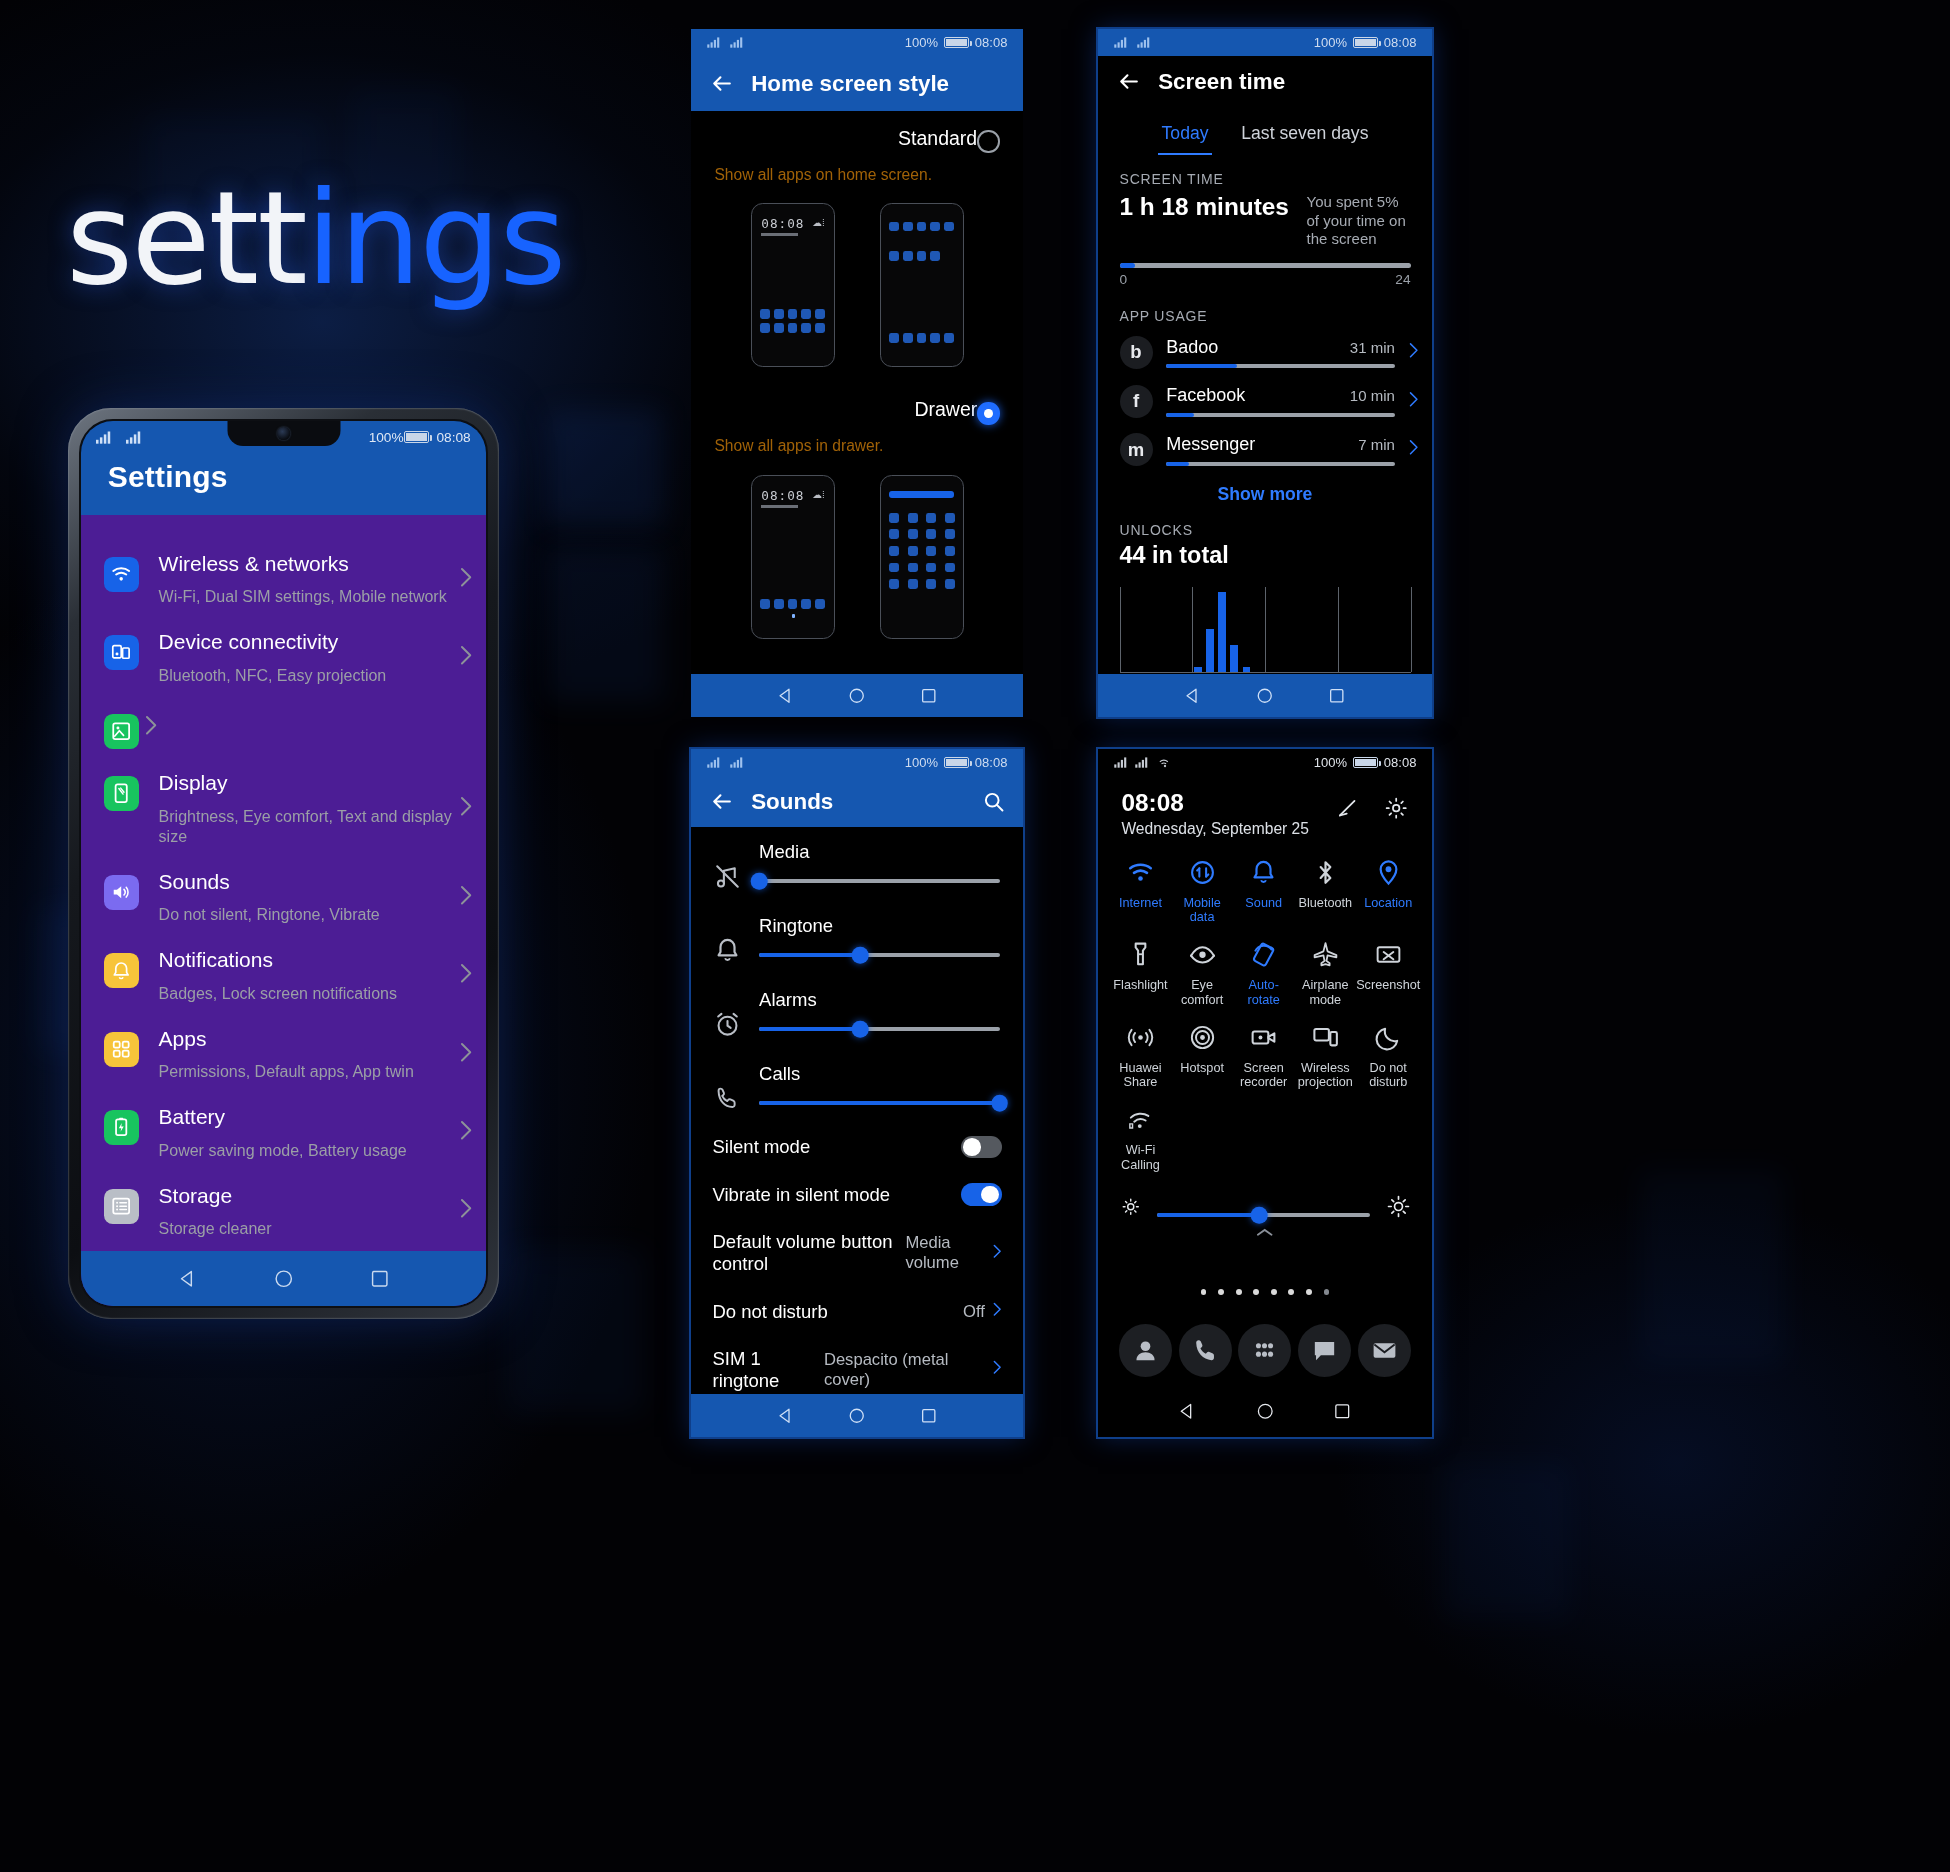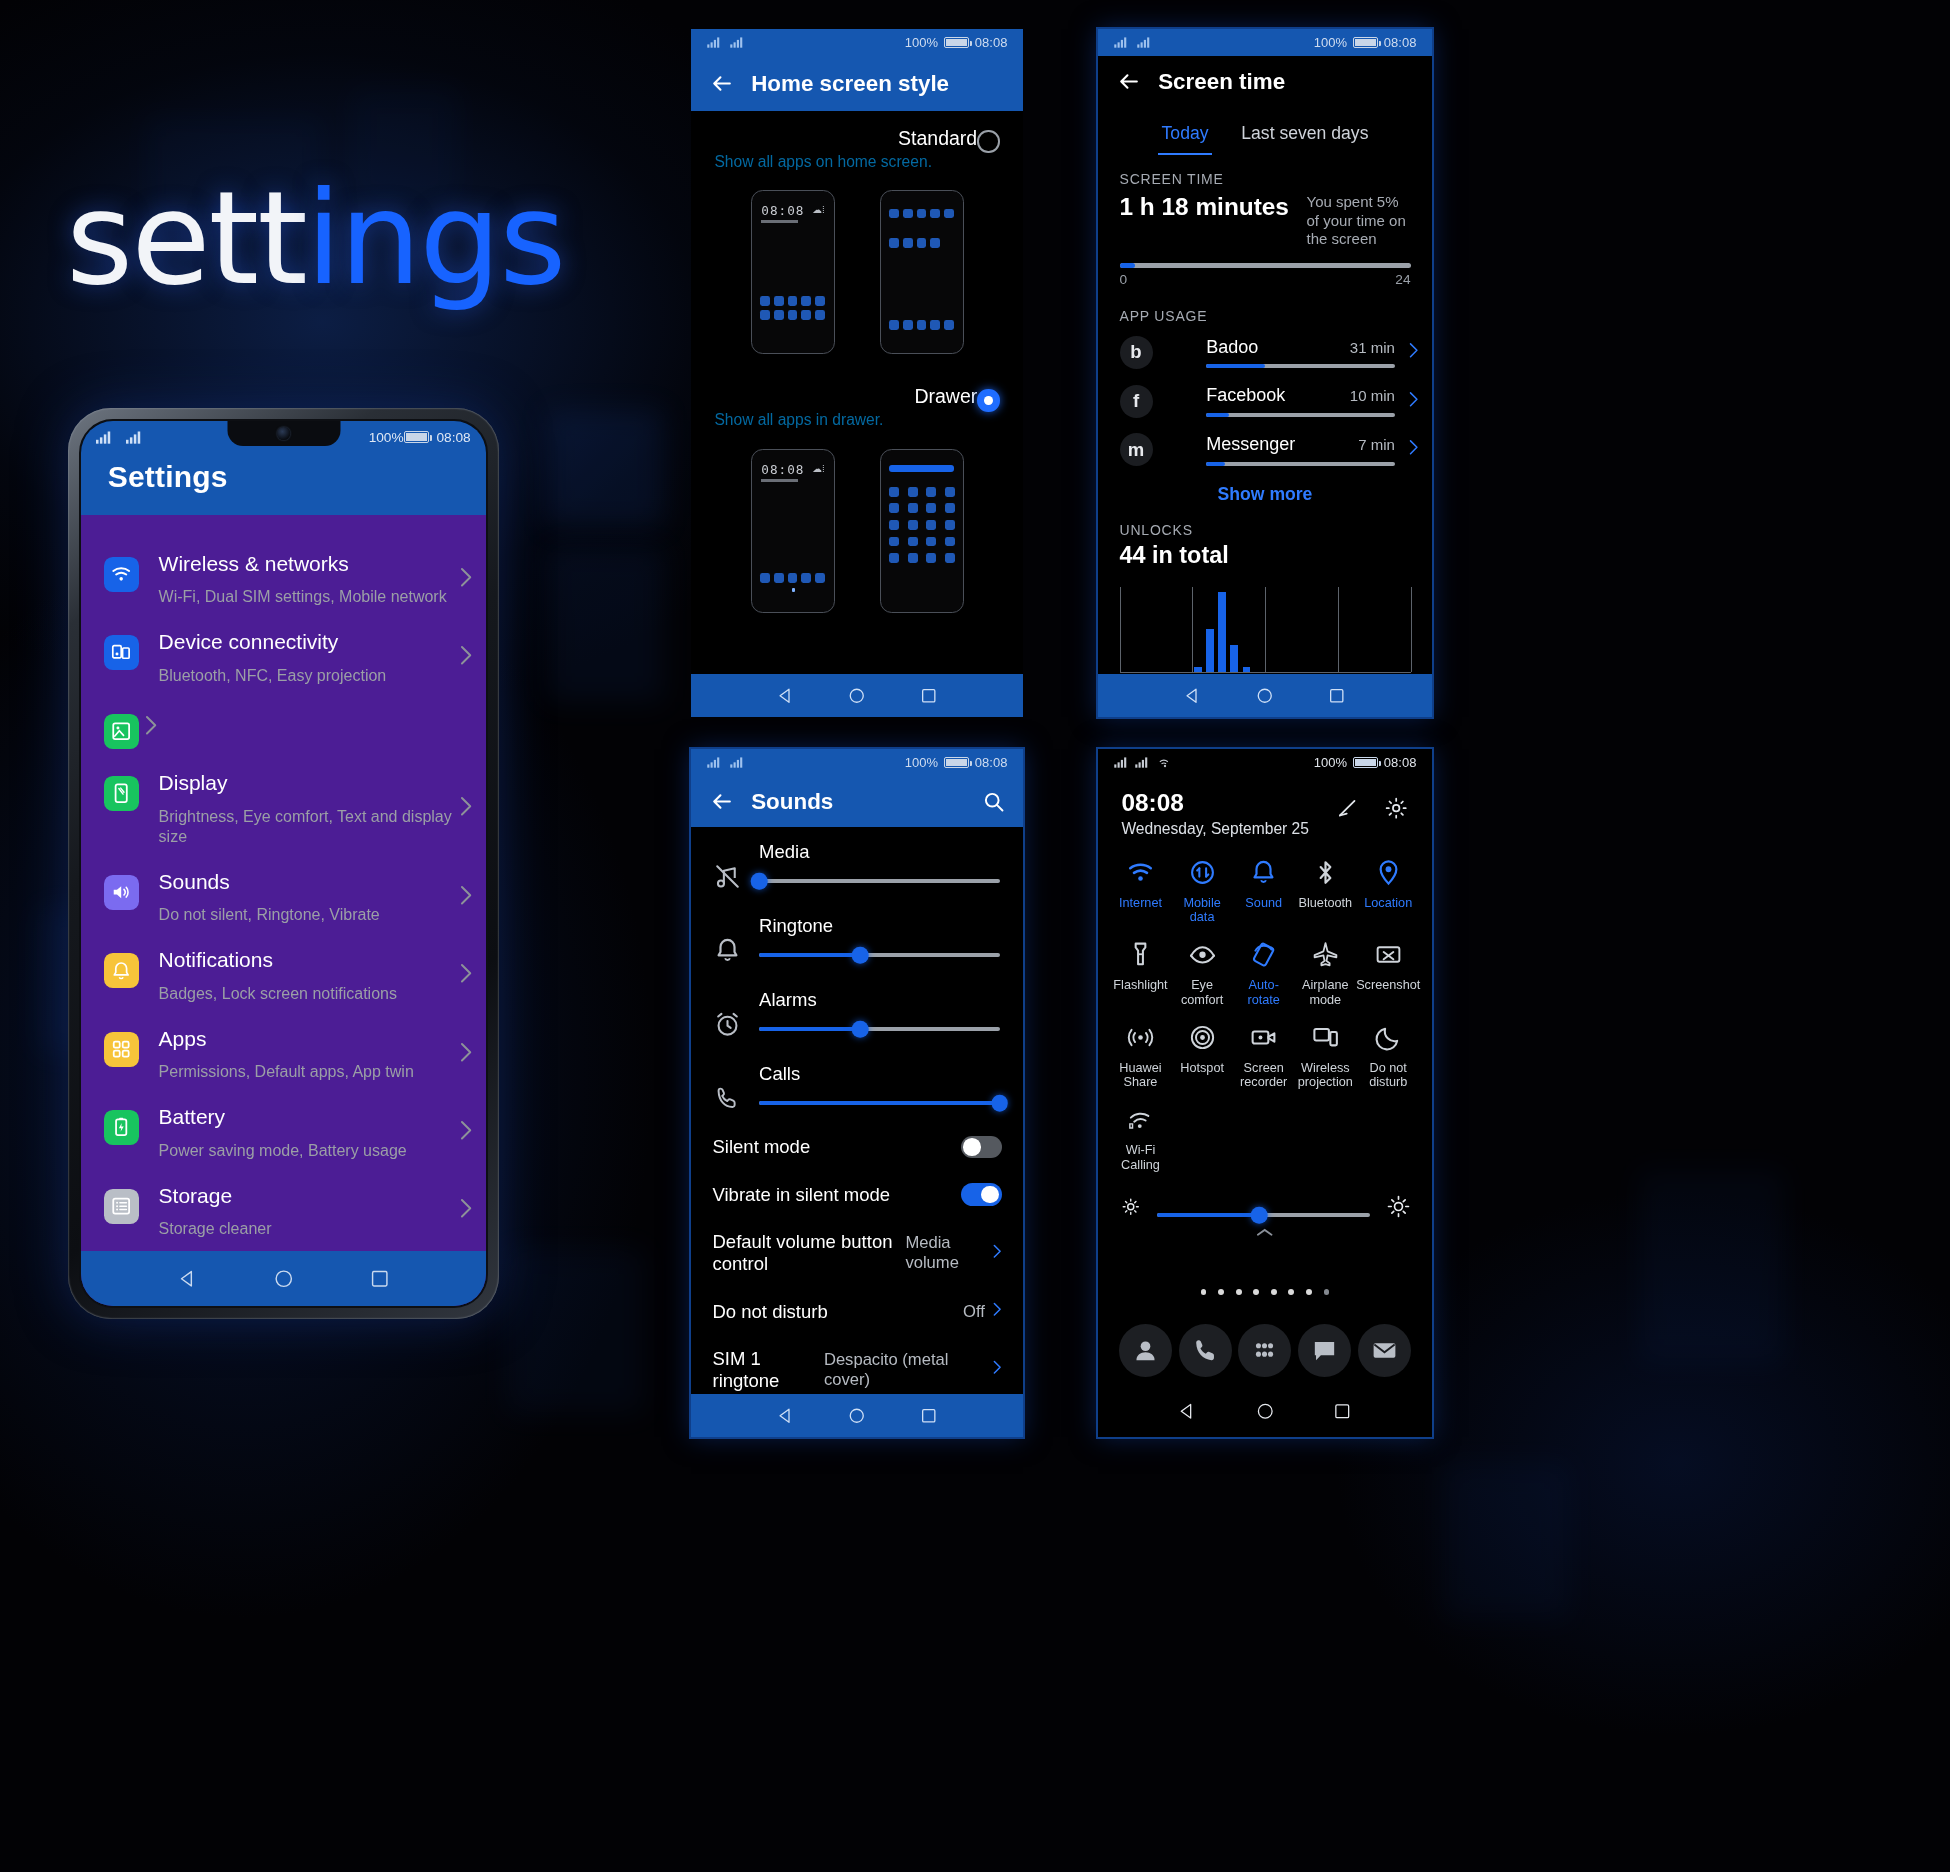--- a/index.html
+++ b/index.html
@@ -103,21 +103,21 @@
     padding: 0 17.6px; height: 55px; gap: 17.6px;
   }
   .appbar.dark { background: #000; }
   .appbar .t { font-size: 22.4px; font-weight: 700; flex: 1; }
   .backarrow { width: 25px; height: 25px; flex: 0 0 25px; }
 
   
   .hs-opt { padding: 15.6px 23.4px 3.9px; display: flex; align-items: flex-start; }
   .hs-opt .txt { flex: 1; }
   .hs-name { color: #fff; font-size: 19.5px; text-align: right; }
-  .hs-desc { color: #0369a1; font-size: 15.6px; margin-top: 3px; }
+  .hs-desc { color: #a16207; font-size: 15.6px; margin-top: 16px; }
   .radio { width: 22.4px; height: 22.4px; border-radius: 50%; border: 2px solid #9aa0a8; margin-top: 3.9px; }
   .radio.sel { border: 2px solid #1f6dff; background: #1f6dff; box-shadow: 0 0 9.8px rgba(31,109,255,.8); position: relative; }
   .radio.sel::after { content:""; position:absolute; left:4.9px; top:4.9px; width:8.8px; height:8.8px; border-radius:50%; background:#fff; }
   .previews { display: flex; gap: 45px; justify-content: center; padding: 15.6px 0 9.8px; }
   .prev { width: 84px; height: 164px; border: 1.5px solid #4a4f58; border-radius: 11.7px; background:#070708; position: relative; overflow: hidden; }
   .prev .clock { position:absolute; left:9.8px; top:11.7px; color:#c9ccd2; font-size:12.7px; letter-spacing:1px; font-family:"DejaVu Sans Mono",monospace;}
   .prev .clksub { position:absolute; left:9.8px; top:29px; width:37px; height:2.9px; background:#6a6e76; }
   .prev .wsym { position:absolute; right:8.8px; top:12.7px; color:#b9bdc4; font-size:9.8px; }
   .prev .bluebar { position:absolute; left:8.8px; right:8.8px; top:15.6px; height:6.8px; background:#1763e8; border-radius:2.9px; }
   .grid { position: absolute; display: grid; gap: 3.9px; }
@@ -129,21 +129,21 @@
   .tab.active { color: #2f7bff; border-bottom: 2.9px solid #2f7bff; }
   .sec-label { color: #a6abb3; font-size: 14px; letter-spacing: 0.8px; padding: 15.6px 21.5px 3.9px; }
   .st-head { display: flex; align-items: flex-start; padding: 2px 21.5px 0; gap: 17.6px; }
   .st-big { color: #fff; font-size: 24.4px; font-weight: 700; white-space: nowrap; }
   .st-note { color: #a6abb3; font-size: 15px; line-height: 1.25; }
   .barline { margin: 13.7px 21.5px 2px; height: 4.9px; background: #9ba1a9; border-radius: 2.9px; position: relative; }
   .barline i { position: absolute; left: 0; top: 0; bottom: 0; background: #1763e8; border-radius: 2.9px; display:block; }
   .scale { display: flex; justify-content: space-between; padding: 2px 21.5px; color: #9aa0a8; font-size: 13.7px; }
   .app-row { display: flex; align-items: center; padding: 7.8px 13.7px 7.8px 21.5px; gap: 13.7px; }
   .app-ico { width: 33px; height: 33px; border-radius: 50%; background: #1b1d21; display:flex; align-items:center; justify-content:center; color:#e8eaee; font-weight:700; font-size:18.5px; flex:0 0 33px; }
-  .app-body { flex: 1; min-width: 0; margin-left: 40px; }
+  .app-body { flex: 1; min-width: 0; }
   .app-top { display: flex; justify-content: space-between; align-items: baseline; }
   .app-name { color: #fff; font-size: 18px; }
   .app-min { color: #b6bbc2; font-size: 15px; }
   .app-bar { margin-top: 6.8px; height: 3.9px; background: #9ba1a9; border-radius: 2px; position: relative; }
   .app-bar i { position:absolute; left:0; top:0; bottom:0; background:#1763e8; border-radius:2px; display:block; }
   .showmore { text-align: center; color: #2f7bff; font-size: 17.6px; padding: 9.8px 0 3.9px; font-weight: 700; }
   .unlock-big { color: #fff; font-size: 23.4px; font-weight: 700; padding: 0 21.5px; }
   .chart { position: relative; margin: 17.6px 21.5px 0; height: 86px; border-bottom: 1px solid #5d636b; }
   .chart .vline { position: absolute; top: 0; bottom: 0; width: 1px; background: #5d636b; }
   .chart .bar { position: absolute; bottom: 0; background: #1763e8; }

